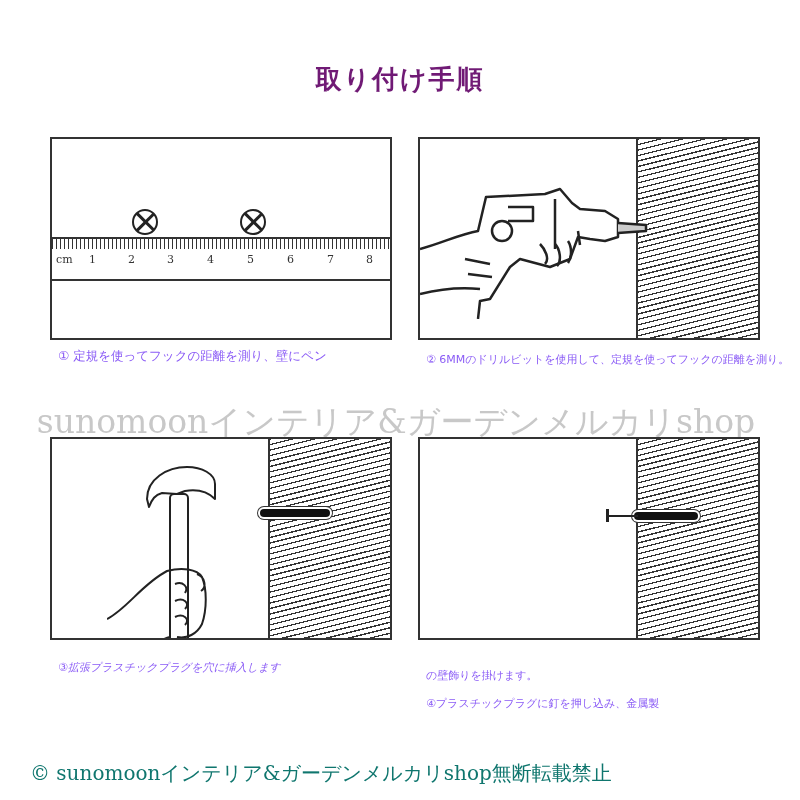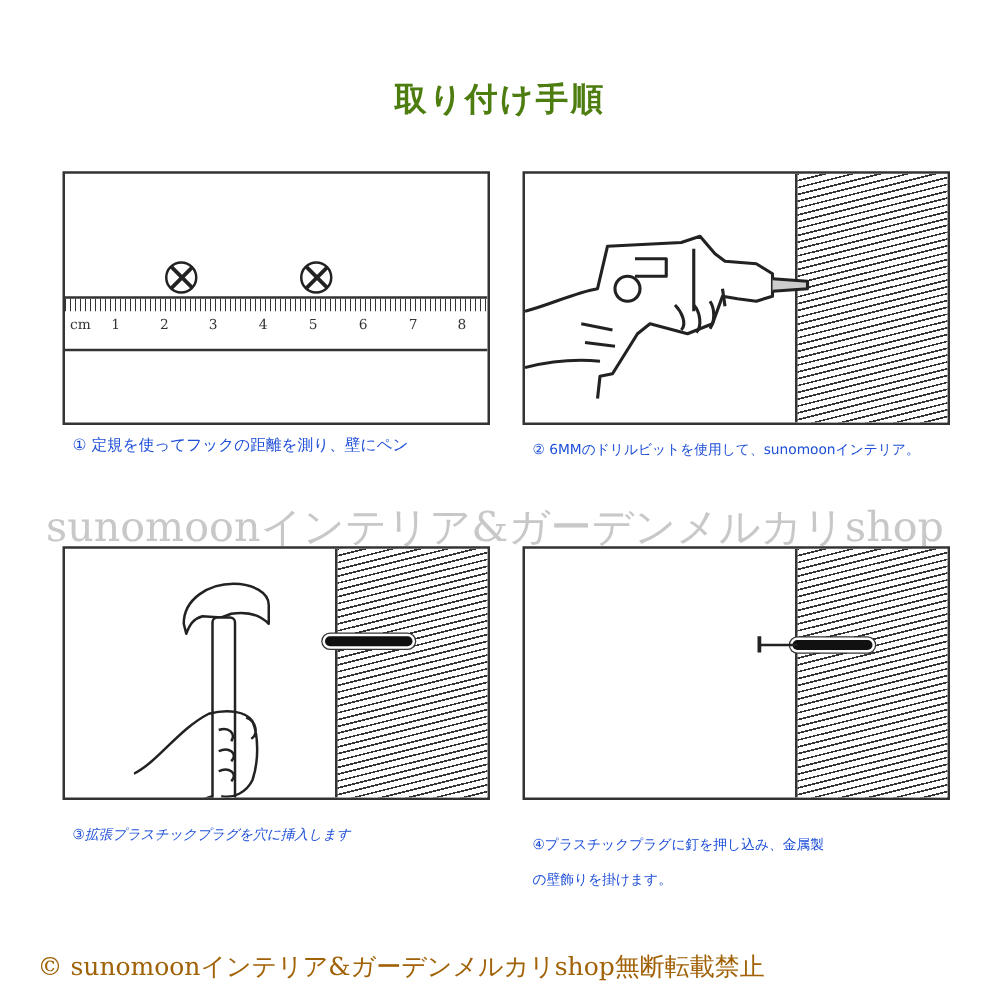--- a/index.html
+++ b/index.html
@@ -1,24 +1,24 @@
 <!DOCTYPE html>
 <html><head>
 <meta charset="utf-8">
 <style>
   html,body{margin:0;padding:0;background:#ffffff;}
   body{width:800px;height:800px;position:relative;overflow:hidden;font-family:"DejaVu Sans","Liberation Sans",sans-serif;color:#222;}
-  .title{position:absolute;left:0;top:62px;width:800px;text-align:center;font-family:"DejaVu Serif","Liberation Serif",serif;font-size:26px;font-weight:bold;letter-spacing:2px;color:#4d7c0f;}
+  .title{position:absolute;left:0;top:62px;width:800px;text-align:center;font-family:"DejaVu Serif","Liberation Serif",serif;font-size:26px;font-weight:bold;letter-spacing:2px;color:#701a75;}
   .panel{position:absolute;border:2px solid #333;background:#fff;box-sizing:border-box;overflow:hidden;}
   .wall{position:absolute;top:0;bottom:0;border-left:2px solid #333;
     background:repeating-linear-gradient(-14deg,#fff 0px,#fff 4px,#333 4px,#333 5.3px);}
-  .caption{position:absolute;font-size:12.5px;color:#1d4ed8;line-height:28px;}
+  .caption{position:absolute;font-size:12.5px;color:#8b5cf6;line-height:28px;}
   .caption.small{font-size:11px;line-height:20px;}
   .watermark{position:absolute;left:36px;top:400px;width:720px;text-align:center;font-family:"DejaVu Serif","Liberation Serif",serif;font-size:33px;color:#c8c8c8;letter-spacing:0;white-space:nowrap;}
-  .footer{position:absolute;left:30px;top:760px;width:760px;font-family:"DejaVu Serif","Liberation Serif",serif;font-size:20px;color:#a16207;white-space:nowrap;}
+  .footer{position:absolute;left:30px;top:760px;width:760px;font-family:"DejaVu Serif","Liberation Serif",serif;font-size:20px;color:#0f766e;white-space:nowrap;}
   .ruler{position:absolute;left:0;right:0;top:98px;height:40px;border-top:2px solid #333;border-bottom:2px solid #333;}
   .ticks{position:absolute;left:0;right:0;top:0;height:10px;
     background:repeating-linear-gradient(90deg,#333 0,#333 1px,transparent 1px,transparent 4px);}
   .rl{position:absolute;top:14px;font-family:"DejaVu Serif","Liberation Serif",serif;font-size:11px;color:#333;}
   .marker{position:absolute;width:22px;height:22px;border:2.5px solid #222;border-radius:50%;}
   .marker::before,.marker::after{content:"";position:absolute;left:50%;top:-1px;width:2.5px;height:24px;background:#222;margin-left:-1.25px;}
   .marker::before{transform:rotate(45deg);} .marker::after{transform:rotate(-45deg);}
 </style>
 </head>
 <body>
@@ -51,21 +51,21 @@
     <path d="M0 100 C20 95 40 85 58 82 L66 48 L125 45 L140 40 L152 54 L160 60 L185 62 L198 70 L198 88 L185 92 L170 90 L158 88 L150 110 L130 118 L100 110 L90 118 L70 150 L60 152 L58 170" fill="#fff"></path>
     <path d="M198 74 L226 76 L226 82 L198 84" fill="#ccc"></path>
     <circle cx="82" cy="82" r="10"></circle>
     <path d="M88 58 L113 58 L113 72 L88 72"></path>
     <path d="M135 50 L135 100"></path>
     <path d="M120 95 C125 100 130 110 125 115 M135 95 C140 100 142 112 137 117 M148 92 C152 98 152 108 148 114 M158 82 L160 96"></path>
     <path d="M0 145 C20 140 40 138 60 140 M45 110 L70 115 M48 125 L72 128"></path>
   </svg>
 </div>
 <div class="caption small" style="left:426px;top:350px;">
-  <div>② 6MMのドリルビットを使用して、sunomoonインテリア。</div>
+  <div>② 6MMのドリルビットを使用して、定規を使ってフックの距離を測り。</div>
 </div>
 
 <div class="watermark">sunomoonインテリア&amp;ガーデンメルカリshop</div>
 
 <div class="panel" style="left:50px;top:437px;width:342px;height:203px;">
   <div class="wall" style="left:216px;right:0;"></div>
   <div style="position:absolute;left:208px;top:70px;width:70px;height:8px;background:#111;border-radius:4px;box-shadow:0 0 0 2px #fff,0 0 0 3px #333;"></div>
   <svg width="140" height="200" viewBox="0 0 140 200" style="position:absolute;left:55px;top:20px;" fill="none" stroke="#222" stroke-width="2" stroke-linejoin="round">
     <path d="M40 40 C40 20 60 8 80 8 C95 8 108 15 108 25 L108 40 C100 32 90 30 78 32 L70 35 L55 34 C48 36 45 40 42 48 Z" fill="#fff"></path>
     <rect x="63" y="35" width="18" height="165" rx="4" fill="#fff"></rect>
@@ -77,17 +77,17 @@
   <div>③拡張プラスチックプラグを穴に挿入します</div>
 </div>
 
 <div class="panel" style="left:418px;top:437px;width:342px;height:203px;">
   <div class="wall" style="left:216px;right:0;"></div>
   <div style="position:absolute;left:214px;top:73px;width:64px;height:8px;background:#111;border-radius:4px;box-shadow:0 0 0 2px #fff,0 0 0 3px #333;"></div>
   <div style="position:absolute;left:188px;top:76px;width:30px;height:2px;background:#222;"></div>
   <div style="position:absolute;left:186px;top:70px;width:3px;height:13px;background:#222;"></div>
 </div>
 <div class="caption small" style="left:426px;top:662px;line-height:28px;">
+  <div>の壁飾りを掛けます。</div>
   <div>④プラスチックプラグに釘を押し込み、金属製</div>
-  <div>の壁飾りを掛けます。</div>
 </div>
 
 <div class="footer">© sunomoonインテリア&amp;ガーデンメルカリshop無断転載禁止</div>
 
 </body></html>

